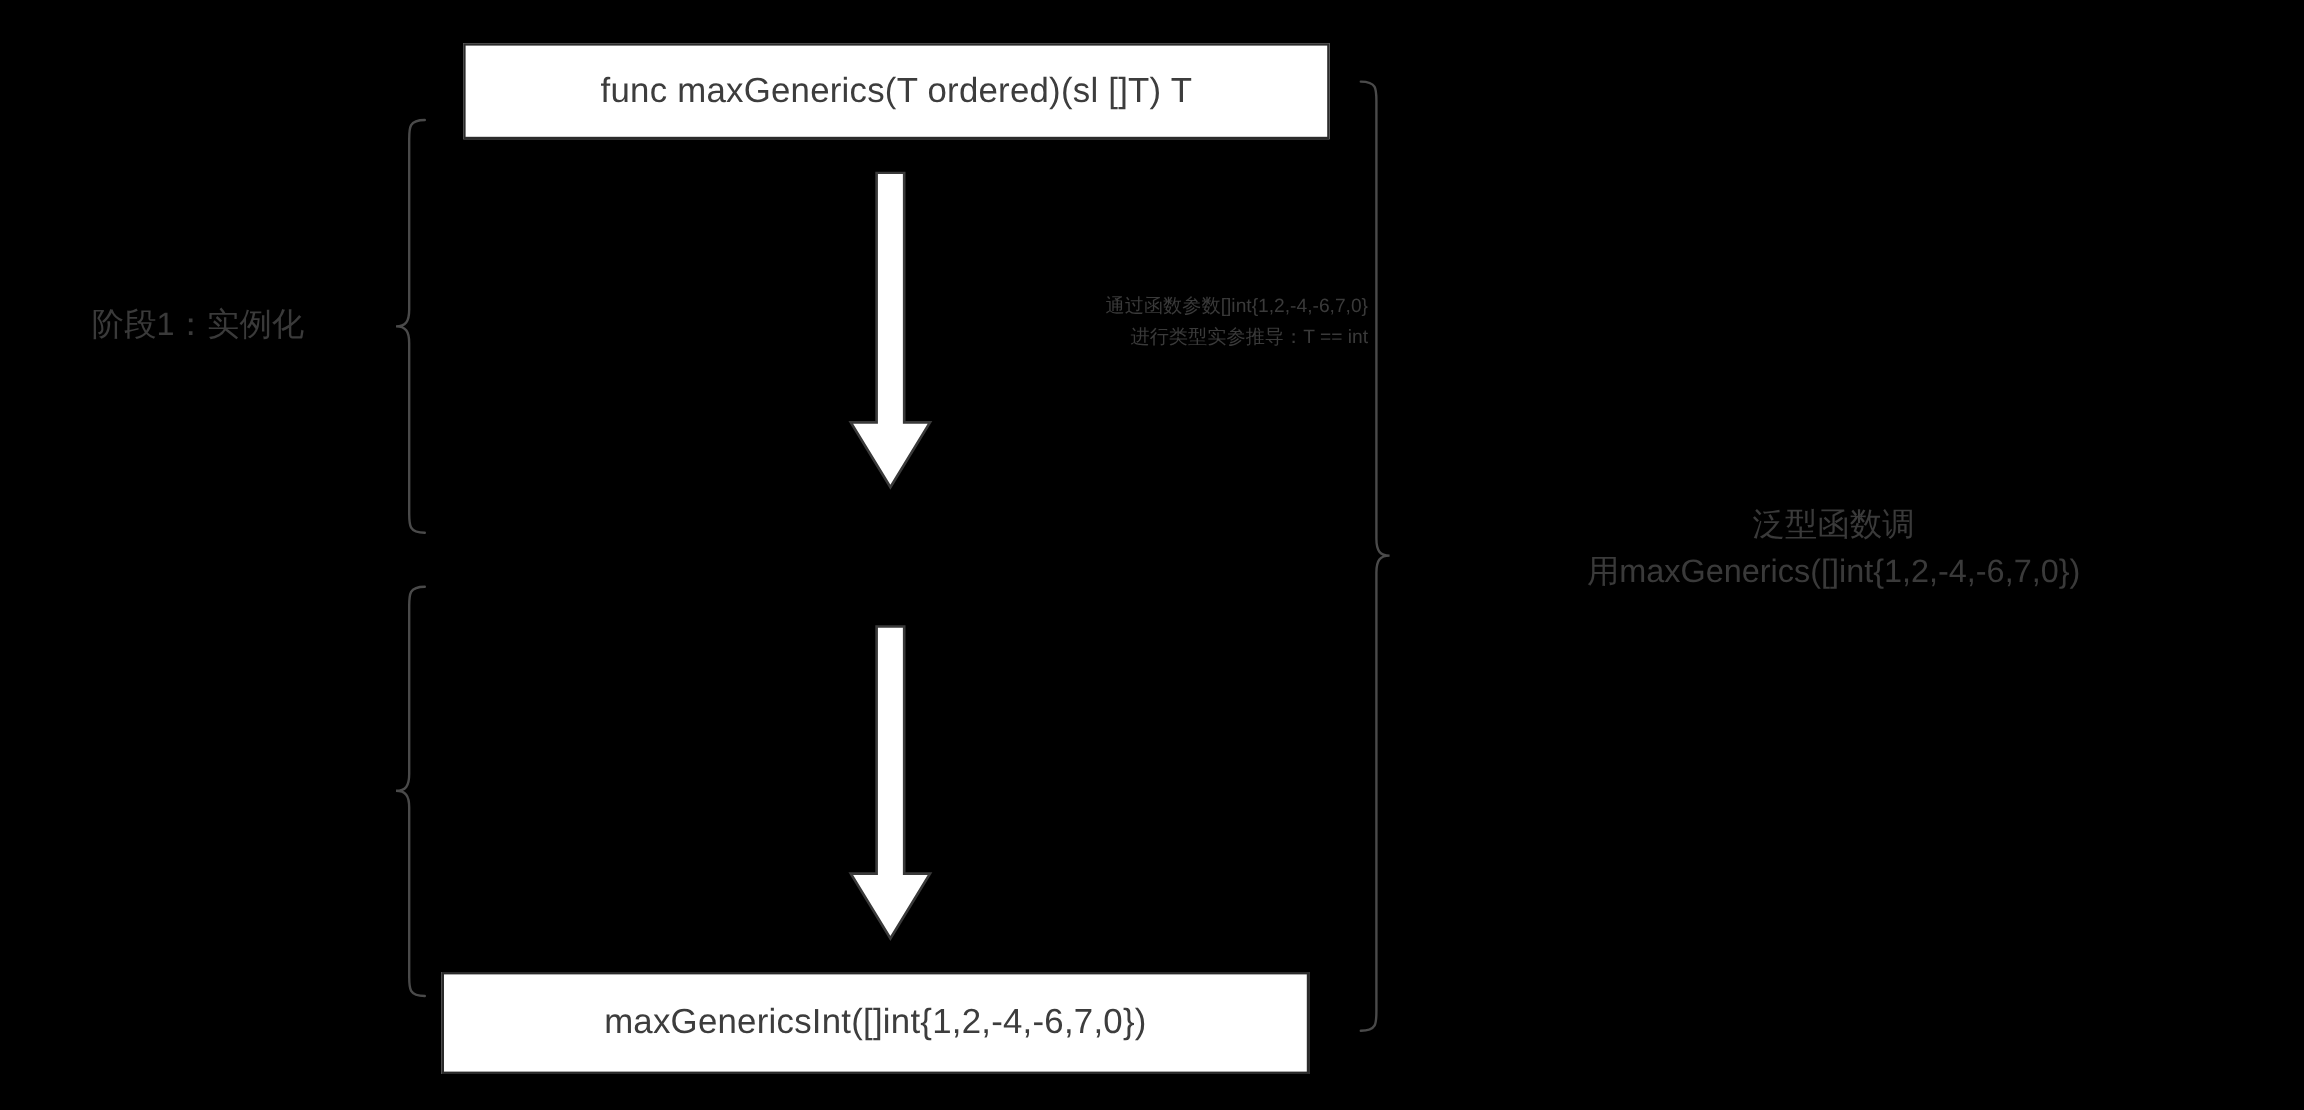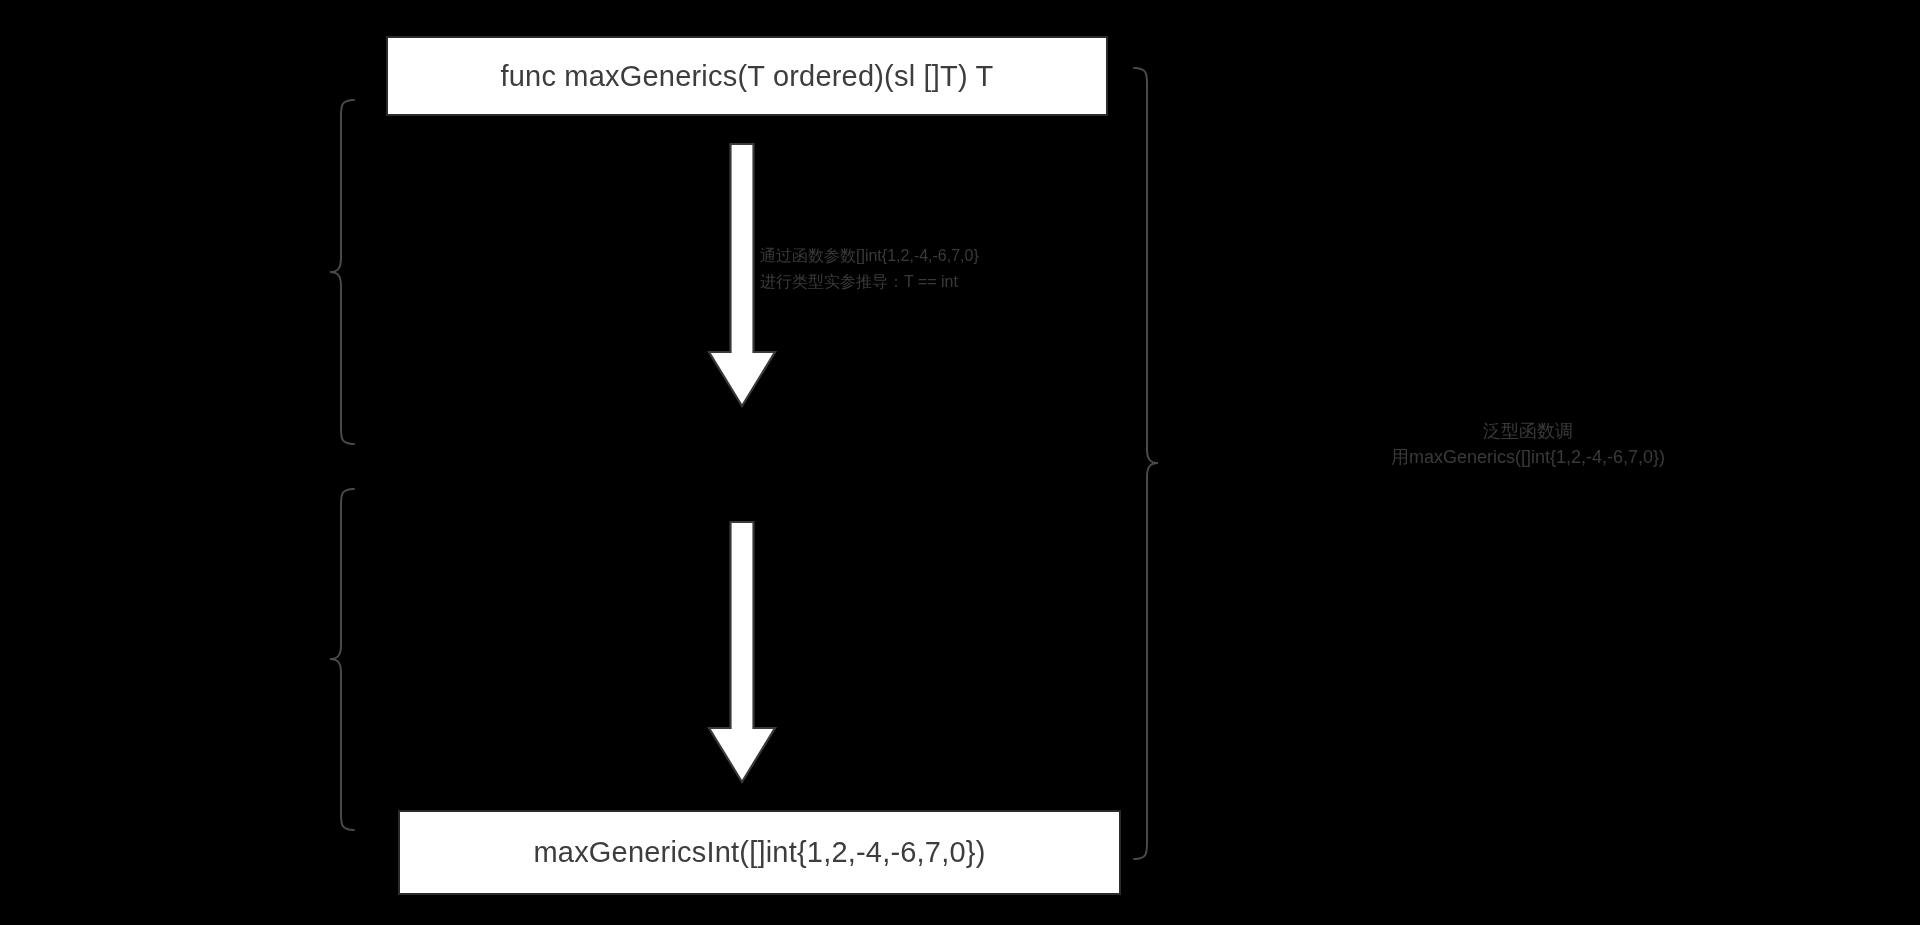--- a/index.html
+++ b/index.html
@@ -40,21 +40,21 @@
     width: 722px;
     height: 80px;
   }
   #box-instantiated {
     left: 386px;
     top: 418px;
     width: 722px;
     height: 80px;
   }
   #box-call {
-    left: 398px;
+    left: 368px;
     top: 810px;
     width: 723px;
     height: 85px;
   }
 
   
   .arrow {
     position: absolute;
   }
   #arrow-instantiate {
@@ -112,35 +112,35 @@
     top: 627px;
     width: 290px;
   }
 
   #label-overall {
     position: absolute;
     left: 1228px;
     top: 418px;
     width: 600px;
     color: #3a3a3a;
-    font-size: 18px;
+    font-size: 27px;
     line-height: 1.45;
     text-align: center;
     white-space: pre-line;
   }
 
   #annotation-inference {
     position: absolute;
     left: 760px;
     top: 243px;
     width: 380px;
     color: #3a3a3a;
     font-size: 16px;
     line-height: 1.62;
-    text-align: left;
+    text-align: right;
     white-space: pre-line;
   }
 </style>
 </head>
 <body>
 
 <div id="canvas">
 
   <div class="fn-box" id="box-signature">func maxGenerics(T ordered)(sl []T) T</div>
 
@@ -191,18 +191,19 @@
       <path d="M 4 2
                C 17 2, 17 8, 17 18
                L 17 383
                C 17 393, 20 397, 28 397
                C 20 397, 17 401, 17 411
                L 17 777
                C 17 787, 17 793, 4 793" fill="none" stroke="#4a4a4a" stroke-width="2" stroke-linecap="round"></path>
     </svg>
   </div>
 
+  <div class="stage-label" id="label-stage1">阶段1：实例化</div>
 
 
   <div id="label-overall">泛型函数调
 用maxGenerics([]int{1,2,-4,-6,7,0})</div>
 
 </div>
 
 </body></html>

